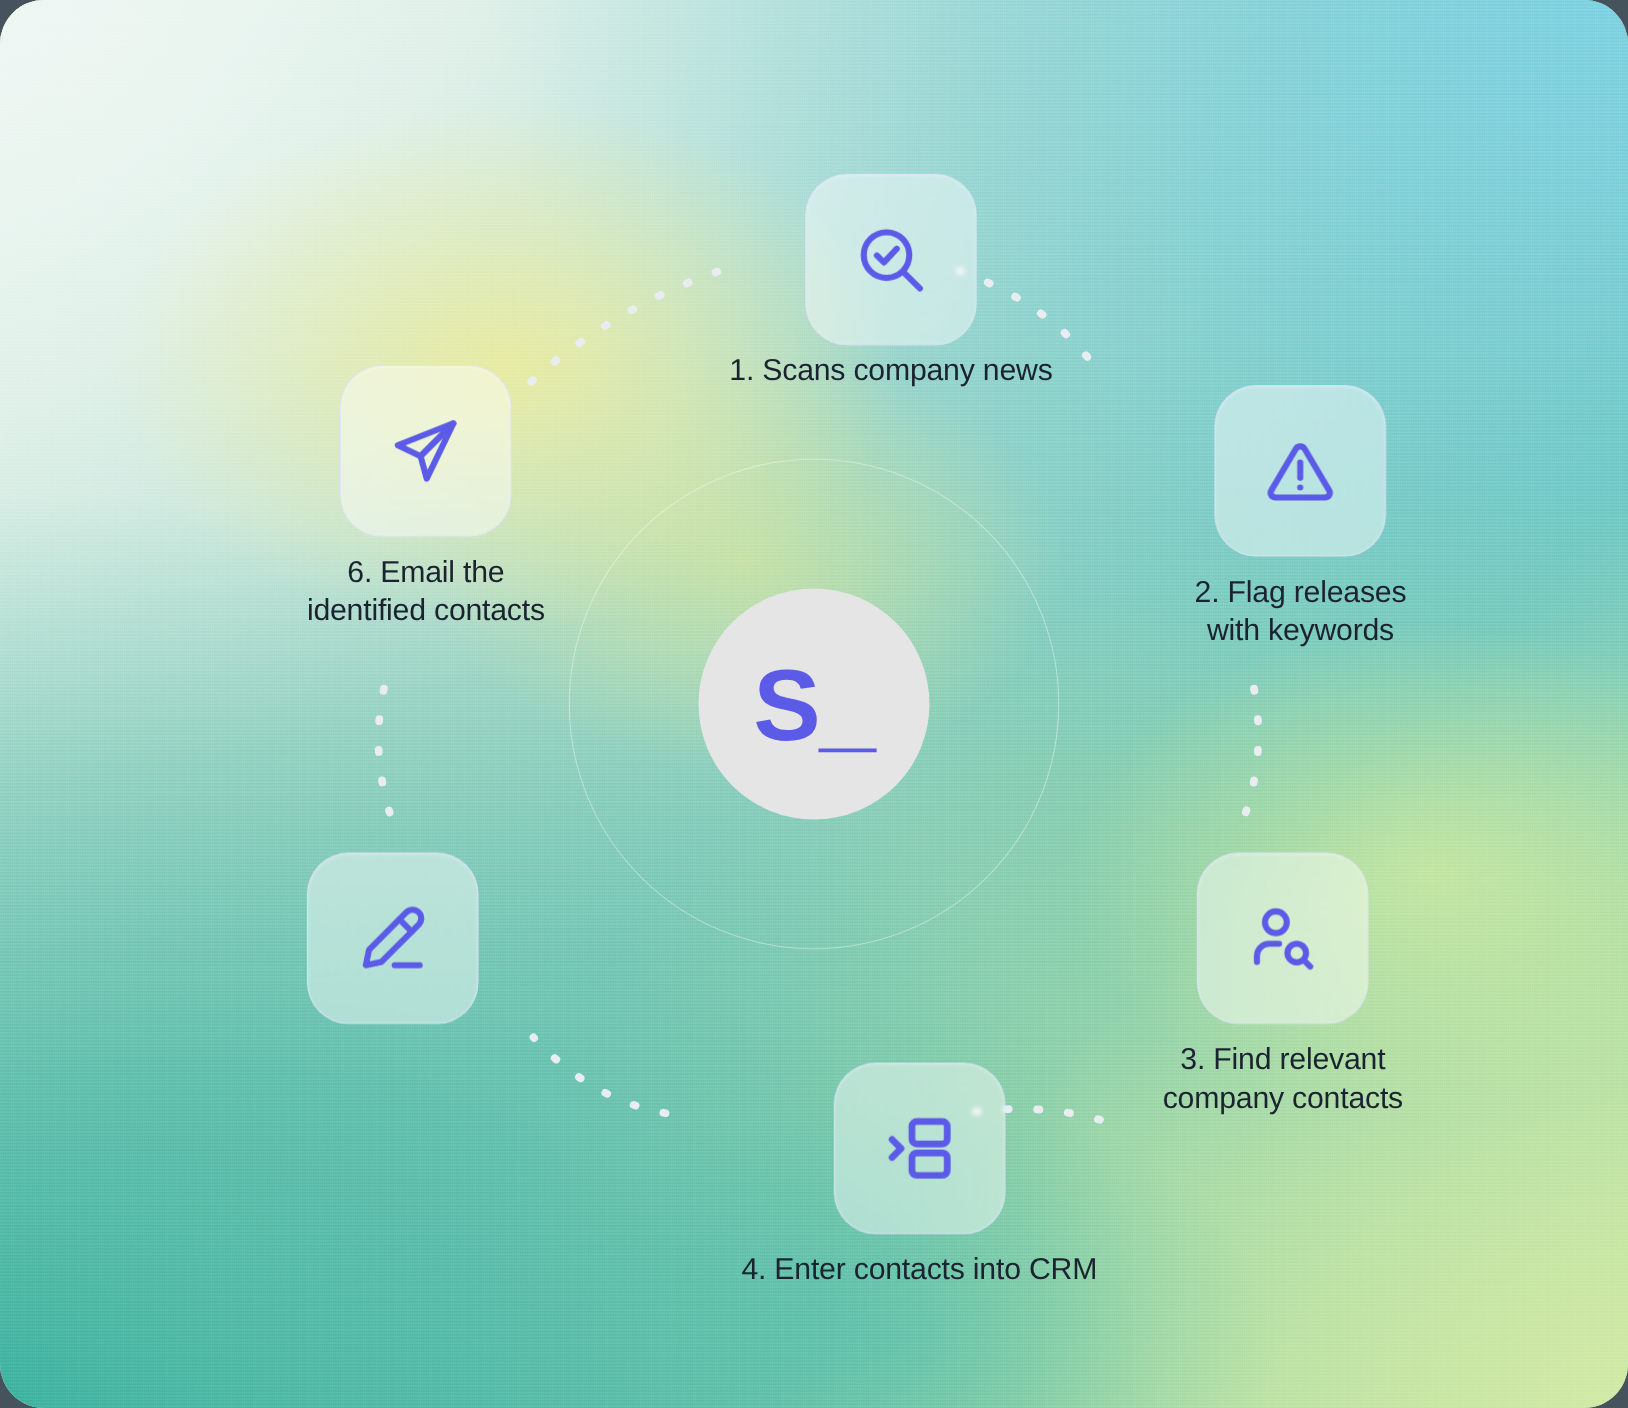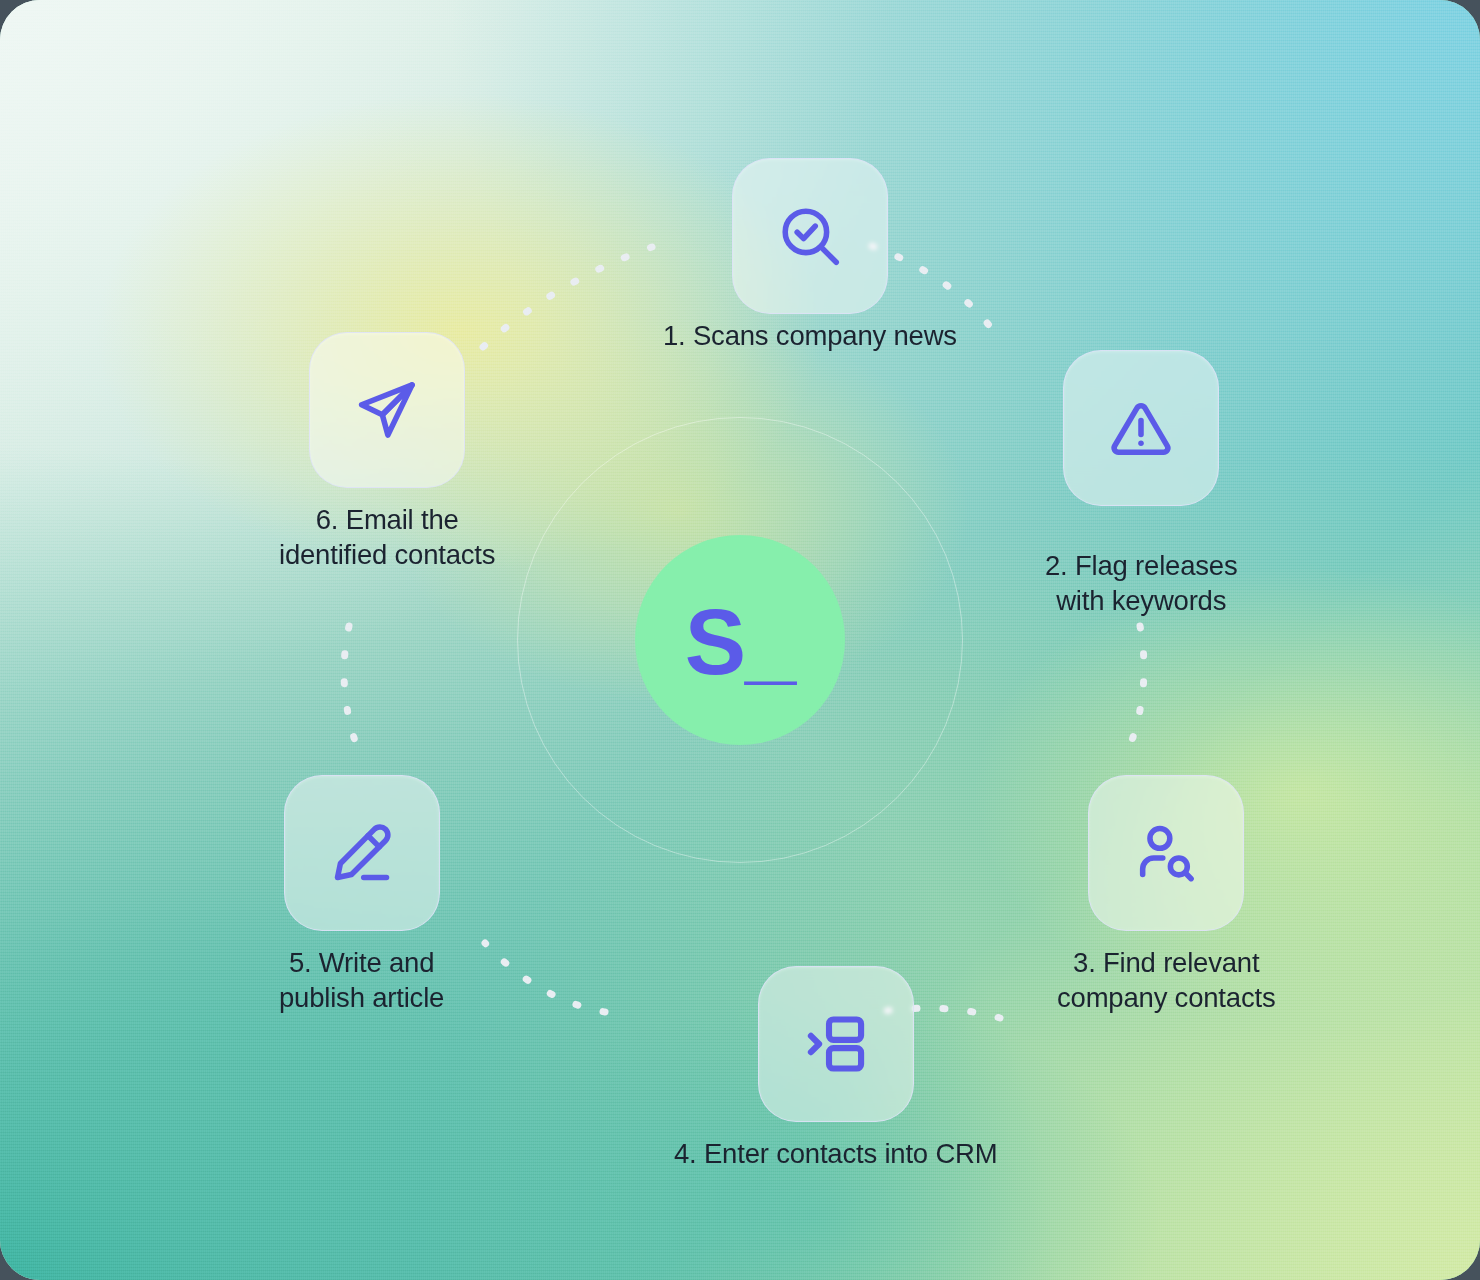--- a/index.html
+++ b/index.html
@@ -51,21 +51,21 @@
     border:1.5px solid rgba(255,255,255,.38);
   }
 
   
   .connectors{position:absolute;inset:0;}
 
   
   .hub{
     position:absolute;left:50%;top:50%;transform:translate(-50%,-50%);
     width:210px;height:210px;border-radius:50%;
-    background:#86efac;
+    background:#e5e5e5;
     display:flex;align-items:center;justify-content:center;
   }
   .hub-logo{
     color:#5b5be8;font-size:92px;font-weight:700;letter-spacing:-1px;
     line-height:1;font-family:"Liberation Sans","DejaVu Sans",sans-serif;
     display:block;margin-top:4px;
   }
 
   
   .node{position:absolute;display:flex;flex-direction:column;align-items:center;}
@@ -80,21 +80,21 @@
   .tile svg{display:block;}
   .caption{
     margin-top:14px;text-align:center;
     color:#1b2330;font-size:27.5px;line-height:1.28;font-weight:400;
     letter-spacing:-.2px;white-space:pre-line;
   }
 
   
   #node-1{left:663px;top:158px;}                         
   #node-1 .caption{margin-top:4px;}
-  #node-2{left:1045px;top:350px;gap:28px;}                        
+  #node-2{left:1086px;top:350px;}                        
   #node-3{left:1045px;top:775px;margin-left:12px;}                        
   #node-4{left:674px;top:966px;}                         
   #node-5{left:279px;top:775px;}                         
   #node-6{left:279px;top:332px;}                         
 </style>
 </head>
 <body>
 
 <div id="canvas">
 
@@ -177,22 +177,20 @@
   <div class="node" id="node-5">
     <div class="tile">
       <span>
         <svg width="70" height="70" viewBox="0 0 24 24" fill="none" stroke="#5b5be8" stroke-width="1.9" stroke-linecap="round" stroke-linejoin="round">
           <path d="M16.2 3.9 a2.7 2.7 0 0 1 3.9 3.8 L8.4 19.4 L3.6 20.4 L4.6 15.6 Z"></path>
           <path d="M14.1 6.1 L17.9 9.9"></path>
           <path d="M12.6 20.4 L20.4 20.4"></path>
         </svg>
       </span>
     </div>
-    <div class="caption">5. Write and
-publish article</div>
   </div>
 
   <div class="node" id="node-6">
     <div class="tile">
       <span>
         <svg width="70" height="70" viewBox="0 0 24 24" fill="none" stroke="#5b5be8" stroke-width="1.9" stroke-linecap="round" stroke-linejoin="round">
           <path d="M20.6 3.4 L3.3 10.2 L10.4 13.6 Z"></path>
           <path d="M20.6 3.4 L10.4 13.6 L12.3 20.6 Z"></path>
         </svg>
       </span>

